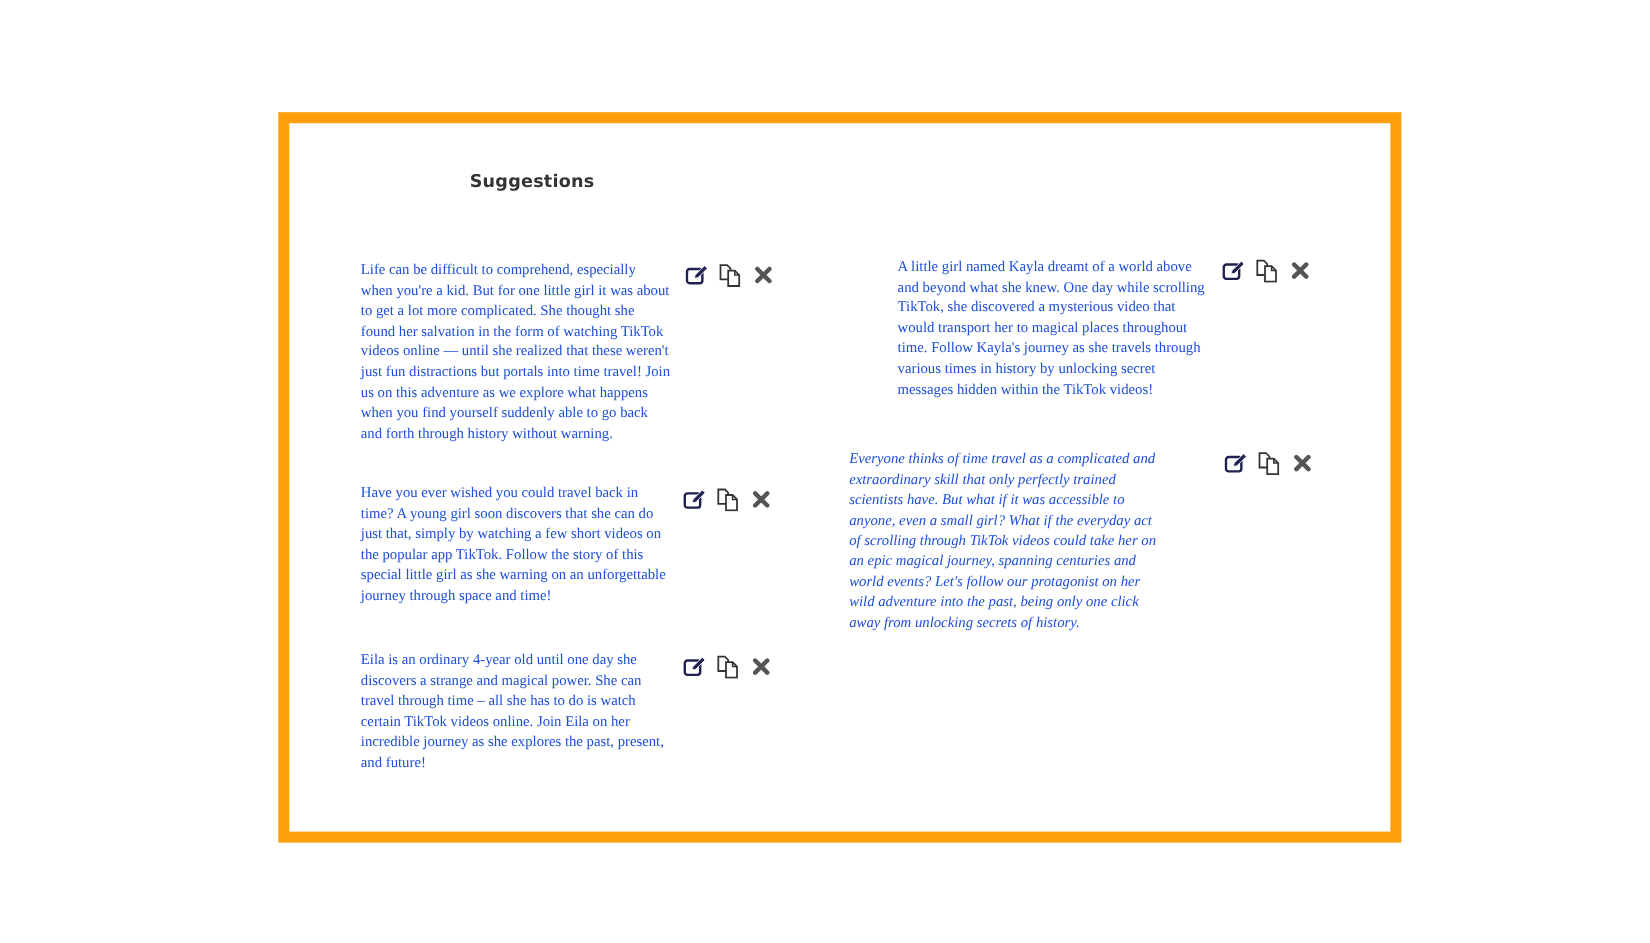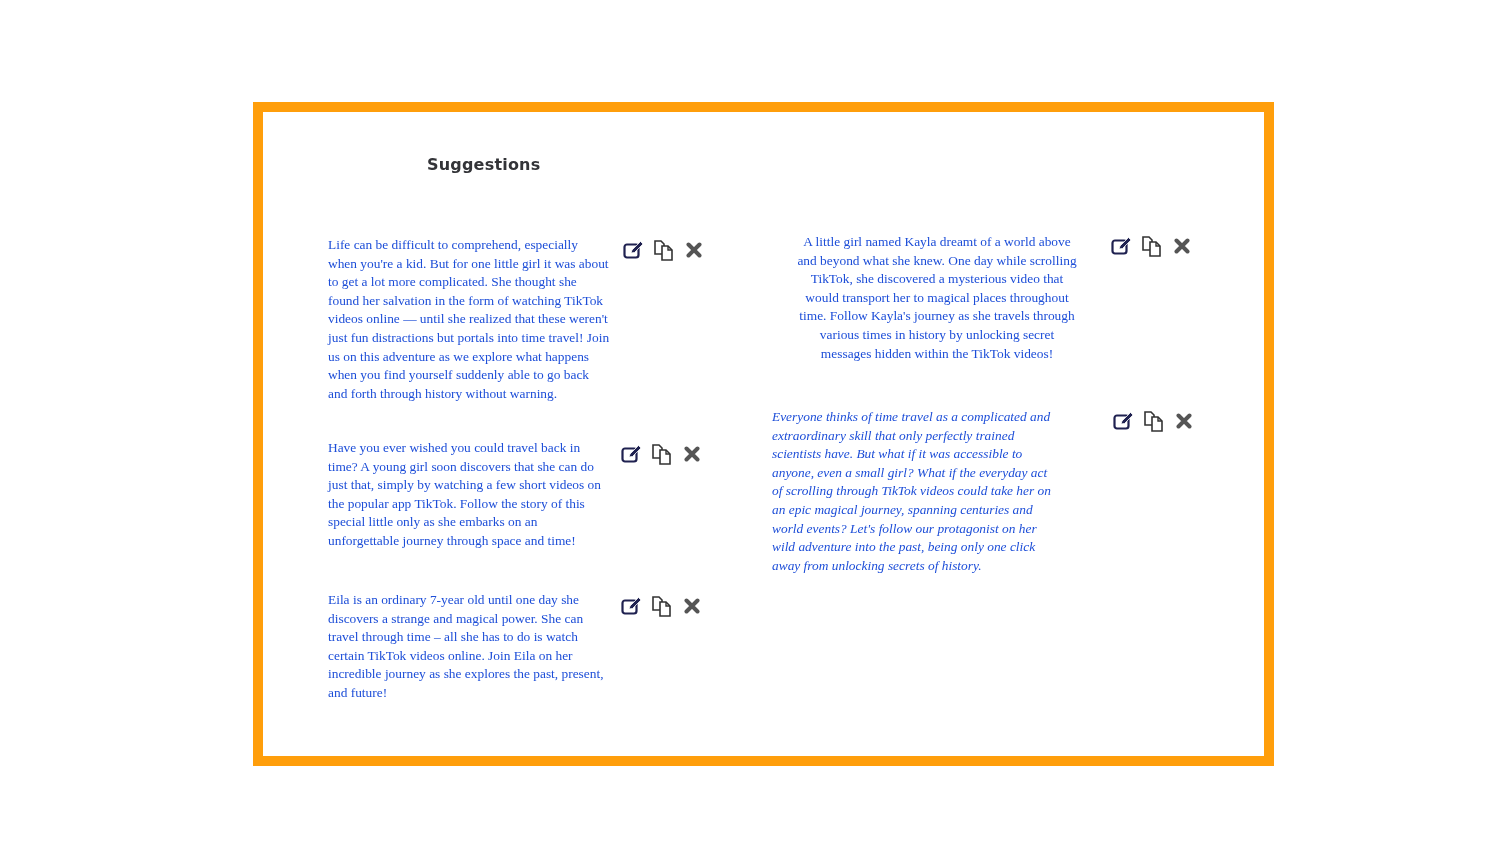--- a/index.html
+++ b/index.html
@@ -36,21 +36,21 @@
       </svg>
     </span>
   <span class="icon">
       <svg width="16" height="16" viewBox="0 0 16 16">
         <path d="M2.5 2.5 L13.5 13.5 M13.5 2.5 L2.5 13.5" stroke="#555" stroke-width="4" stroke-linecap="round"></path>
       </svg>
     </span>
 </div>
 
 <div class="card" style="left:328px; top:439px;">
-  <p>Have you ever wished you could travel back in time? A young girl soon discovers that she can do just that, simply by watching a few short videos on the popular app TikTok. Follow the story of this special little only as she embarks on an unforgettable journey through space and time!</p>
+  <p>Have you ever wished you could travel back in time? A young girl soon discovers that she can do just that, simply by watching a few short videos on the popular app TikTok. Follow the story of this special little girl as she warning on an unforgettable journey through space and time!</p>
 </div>
 <div class="actions" style="left:620px; top:442px;">
   <span class="icon">
       <svg width="22" height="20" viewBox="0 0 22 20">
         <rect x="1.5" y="4.5" width="14" height="13" rx="2.5" fill="none" stroke="#1f2150" stroke-width="2.2"></rect>
         <path d="M8 13 L9 10 L17.5 1.5 L20 4 L11.5 12.5 Z" fill="#1f2150" stroke="#fff" stroke-width="0.8"></path>
       </svg>
     </span>
   <span class="icon">
       <svg width="22" height="22" viewBox="0 0 22 22">
@@ -60,21 +60,21 @@
       </svg>
     </span>
   <span class="icon">
       <svg width="16" height="16" viewBox="0 0 16 16">
         <path d="M2.5 2.5 L13.5 13.5 M13.5 2.5 L2.5 13.5" stroke="#555" stroke-width="4" stroke-linecap="round"></path>
       </svg>
     </span>
 </div>
 
 <div class="card" style="left:328px; top:591px;">
-  <p>Eila is an ordinary 7-year old until one day she discovers a strange and magical power. She can travel through time – all she has to do is watch certain TikTok videos online. Join Eila on her incredible journey as she explores the past, present, and future!</p>
+  <p>Eila is an ordinary 4-year old until one day she discovers a strange and magical power. She can travel through time – all she has to do is watch certain TikTok videos online. Join Eila on her incredible journey as she explores the past, present, and future!</p>
 </div>
 <div class="actions" style="left:620px; top:594px;">
   <span class="icon">
       <svg width="22" height="20" viewBox="0 0 22 20">
         <rect x="1.5" y="4.5" width="14" height="13" rx="2.5" fill="none" stroke="#1f2150" stroke-width="2.2"></rect>
         <path d="M8 13 L9 10 L17.5 1.5 L20 4 L11.5 12.5 Z" fill="#1f2150" stroke="#fff" stroke-width="0.8"></path>
       </svg>
     </span>
   <span class="icon">
       <svg width="22" height="22" viewBox="0 0 22 22">
@@ -83,21 +83,21 @@
         <path d="M15 7 V11 H19" fill="none" stroke="#333" stroke-width="1.4"></path>
       </svg>
     </span>
   <span class="icon">
       <svg width="16" height="16" viewBox="0 0 16 16">
         <path d="M2.5 2.5 L13.5 13.5 M13.5 2.5 L2.5 13.5" stroke="#555" stroke-width="4" stroke-linecap="round"></path>
       </svg>
     </span>
 </div>
 
-<div class="card" style="left:796px; top:233px;text-align:center;">
+<div class="card" style="left:816px; top:233px;">
   <p>A little girl named Kayla dreamt of a world above and beyond what she knew. One day while scrolling TikTok, she discovered a mysterious video that would transport her to magical places throughout time. Follow Kayla's journey as she travels through various times in history by unlocking secret messages hidden within the TikTok videos!</p>
 </div>
 <div class="actions" style="left:1110px; top:234px;">
   <span class="icon">
       <svg width="22" height="20" viewBox="0 0 22 20">
         <rect x="1.5" y="4.5" width="14" height="13" rx="2.5" fill="none" stroke="#1f2150" stroke-width="2.2"></rect>
         <path d="M8 13 L9 10 L17.5 1.5 L20 4 L11.5 12.5 Z" fill="#1f2150" stroke="#fff" stroke-width="0.8"></path>
       </svg>
     </span>
   <span class="icon">

